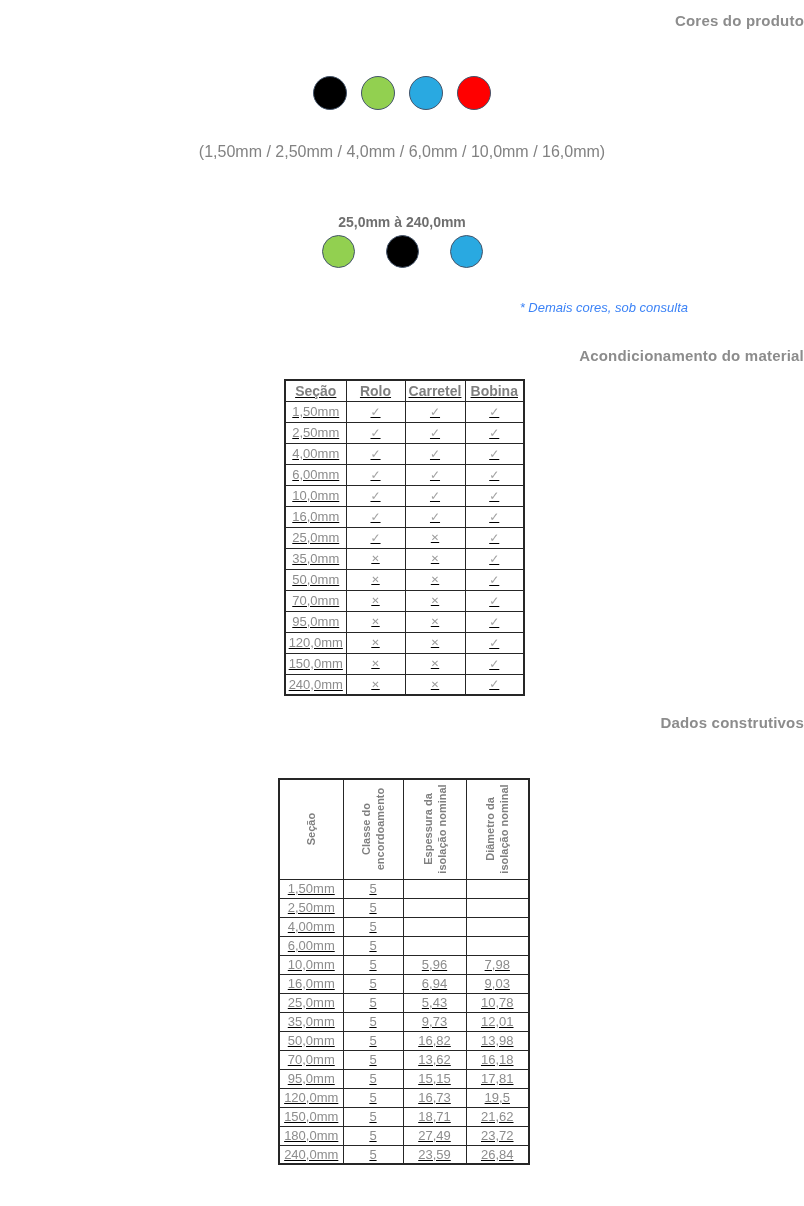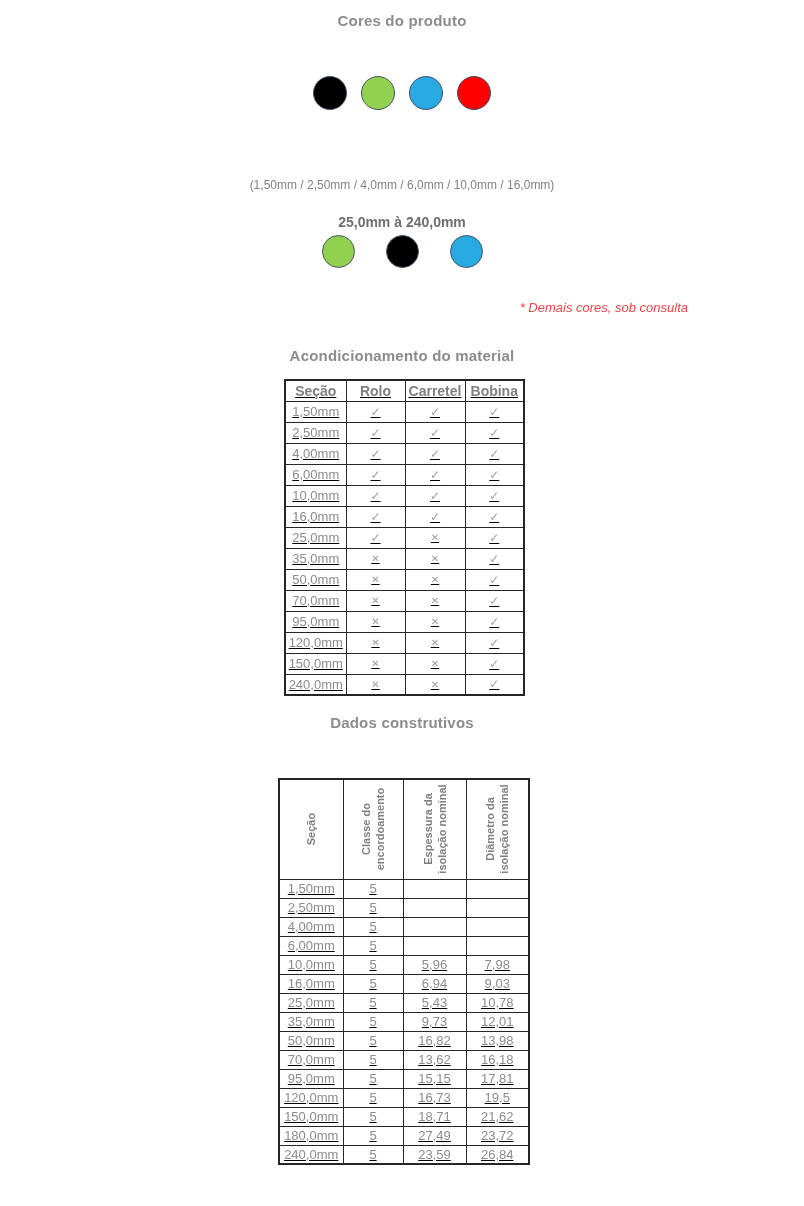--- a/index.html
+++ b/index.html
@@ -1,32 +1,32 @@
 <!DOCTYPE html>
 <html><head>
 <meta charset="utf-8">
 <style>
   * { box-sizing: border-box; }
   html, body { margin:0; padding:0; background:#ffffff; }
   body { font-family:"Liberation Sans", sans-serif; }
   .page { position:relative; width:804px; height:1206px; background:#ffffff; overflow:hidden; }
 
   .center { position:absolute; left:0; width:100%; text-align:center; }
-  .h-title { font-size:15px; font-weight:bold; color:#8C8C8C; letter-spacing:0.2px; }
+  .h-title { font-size:15px; font-weight:bold; color:#8C8C8C; letter-spacing:0.2px;text-align:right; }
   .h-sub   { font-size:14px; font-weight:bold; color:#6F6F6F; }
-  .range-note { font-size:12px; color:#828282;margin-top:35px; }
+  .range-note { font-size:16px; color:#828282; }
 
   .circles { position:absolute; left:0; width:100%; display:flex; justify-content:center; align-items:center; }
   .circle { border-radius:50%; border:1px solid #44546A; display:inline-block; }
   #circles-small { top:76px; gap:14px; }
   #circles-small .circle { width:34px; height:34px; }
   #circles-large { top:235px; gap:31px; }
   #circles-large .circle { width:33px; height:33px; }
 
-  .footnote { position:absolute; top:300px; right:116px; font-style:italic; font-size:13px; color:#ef4444; }
+  .footnote { position:absolute; top:300px; right:116px; font-style:italic; font-size:13px; color:#3b82f6; }
 
   table { position:absolute; border-collapse:collapse; table-layout:fixed; background:#fff; border:2px solid #262626;text-decoration:underline; }
   th, td { border:1px solid #262626; padding:0; text-align:center; vertical-align:middle; }
   th { font-size:14px; font-weight:bold; color:#7F7F7F; }
   td { font-size:13px; color:#8C8C8C; }
 
   .t1 { left:284px; top:379px; width:239px; }
   .t1 th, .t1 td { height:21px; }
   td.check { font-size:12px; color:#A3A3A3; }
   td.cross { font-size:10px; color:#9A9A9A; }

